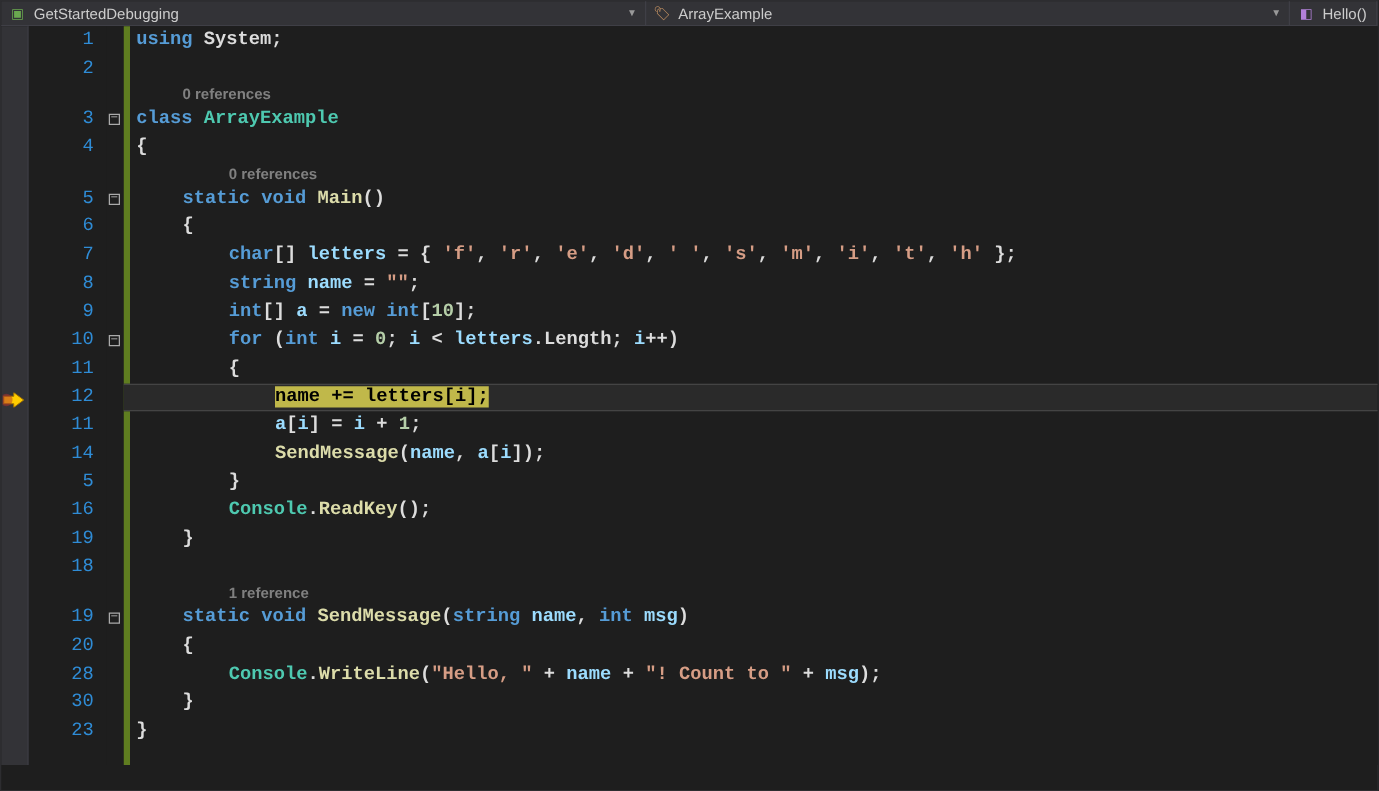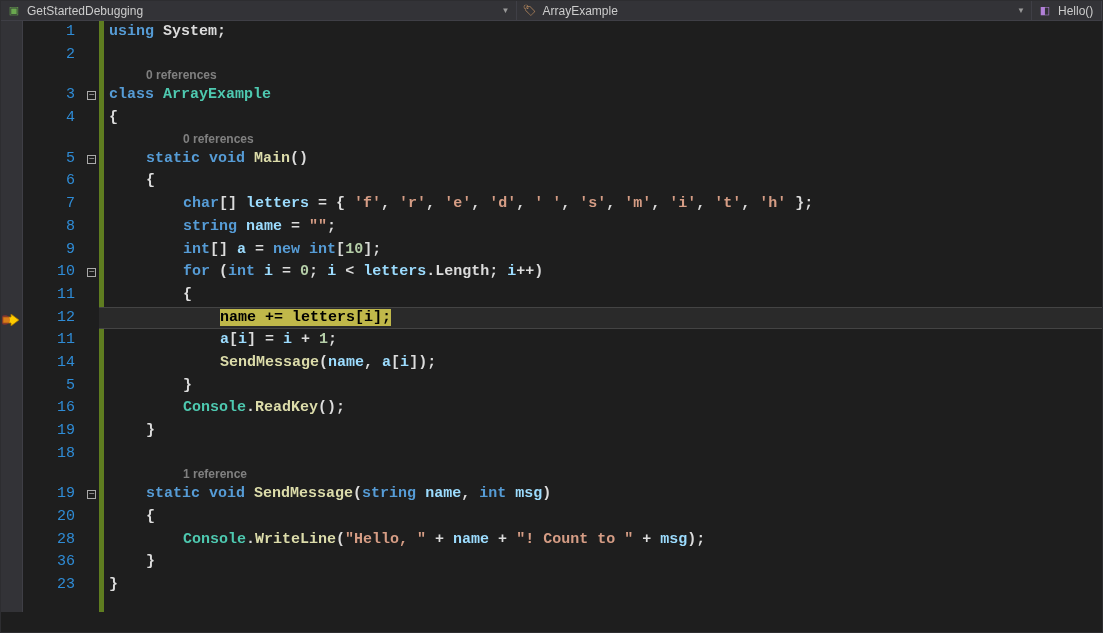--- a/index.html
+++ b/index.html
@@ -235,21 +235,21 @@
         <div class="row line-no">11</div>
         <div class="row line-no">14</div>
         <div class="row line-no">5</div>
         <div class="row line-no">16</div>
         <div class="row line-no">19</div>
         <div class="row line-no">18</div>
         <div class="row codelens line-no"></div>
         <div class="row line-no">19</div>
         <div class="row line-no">20</div>
         <div class="row line-no">28</div>
-        <div class="row line-no">36</div>
+        <div class="row line-no">30</div>
         <div class="row line-no">23</div>
       </div>
   <div class="fold-col" id="foldc">
         <div class="row" style="position: relative;"></div>
         <div class="row" style="position: relative;"></div>
         <div class="row codelens" style="position: relative;"></div>
         <div class="row" style="position: relative;">
           <div class="fold-box">−</div>
         </div>
         <div class="row" style="position: relative;"></div>

